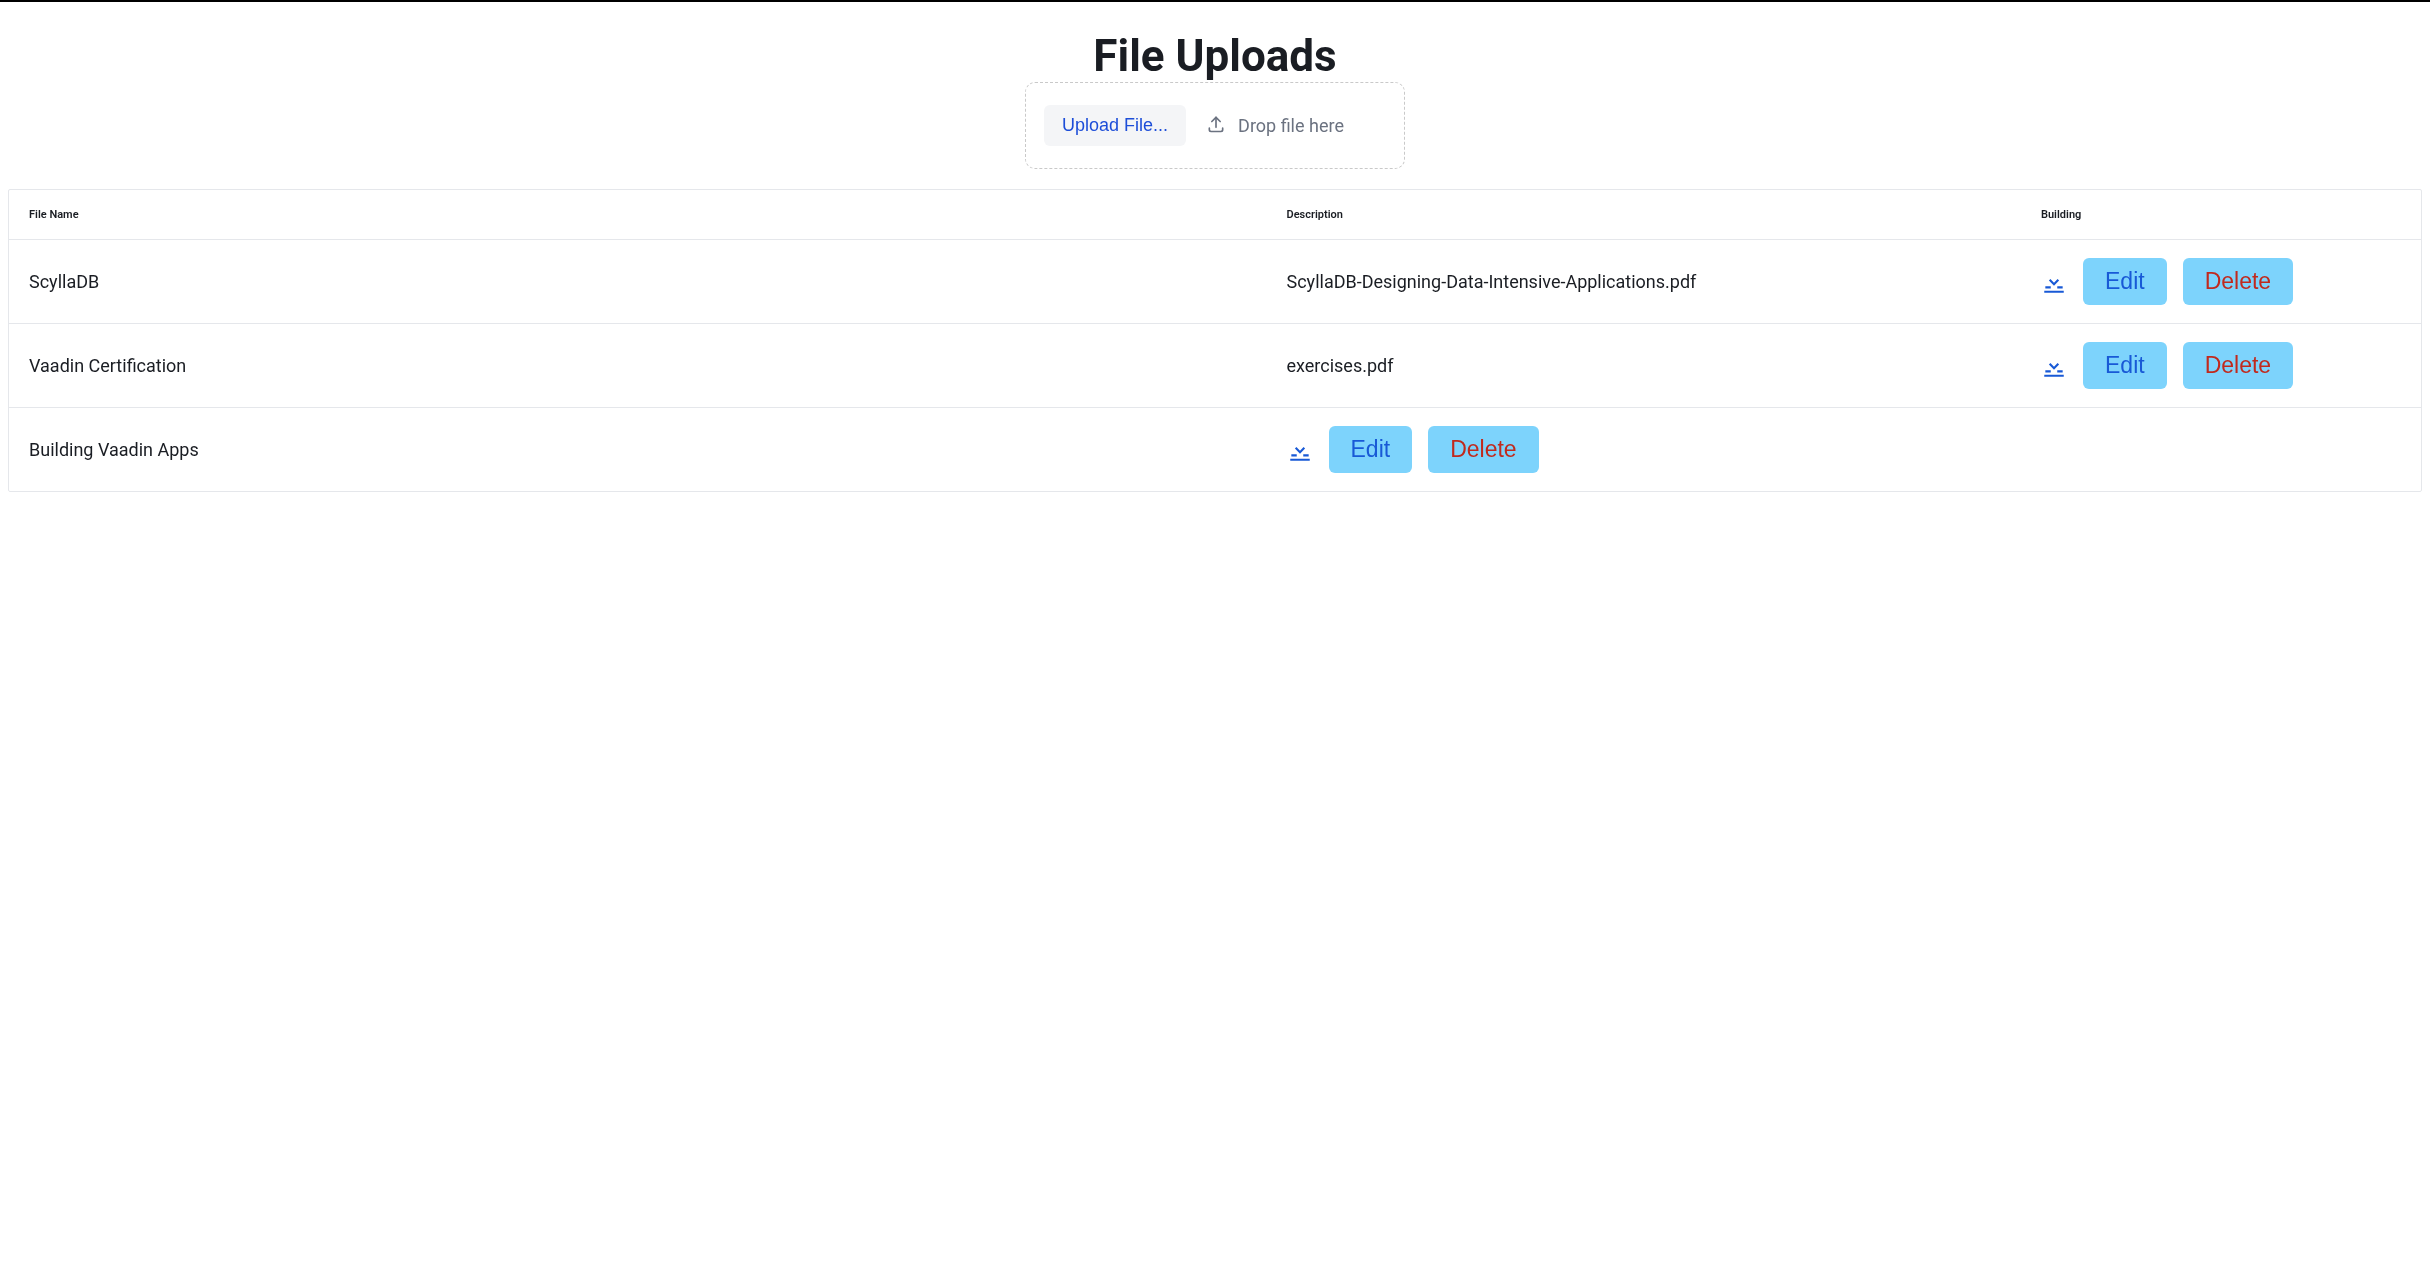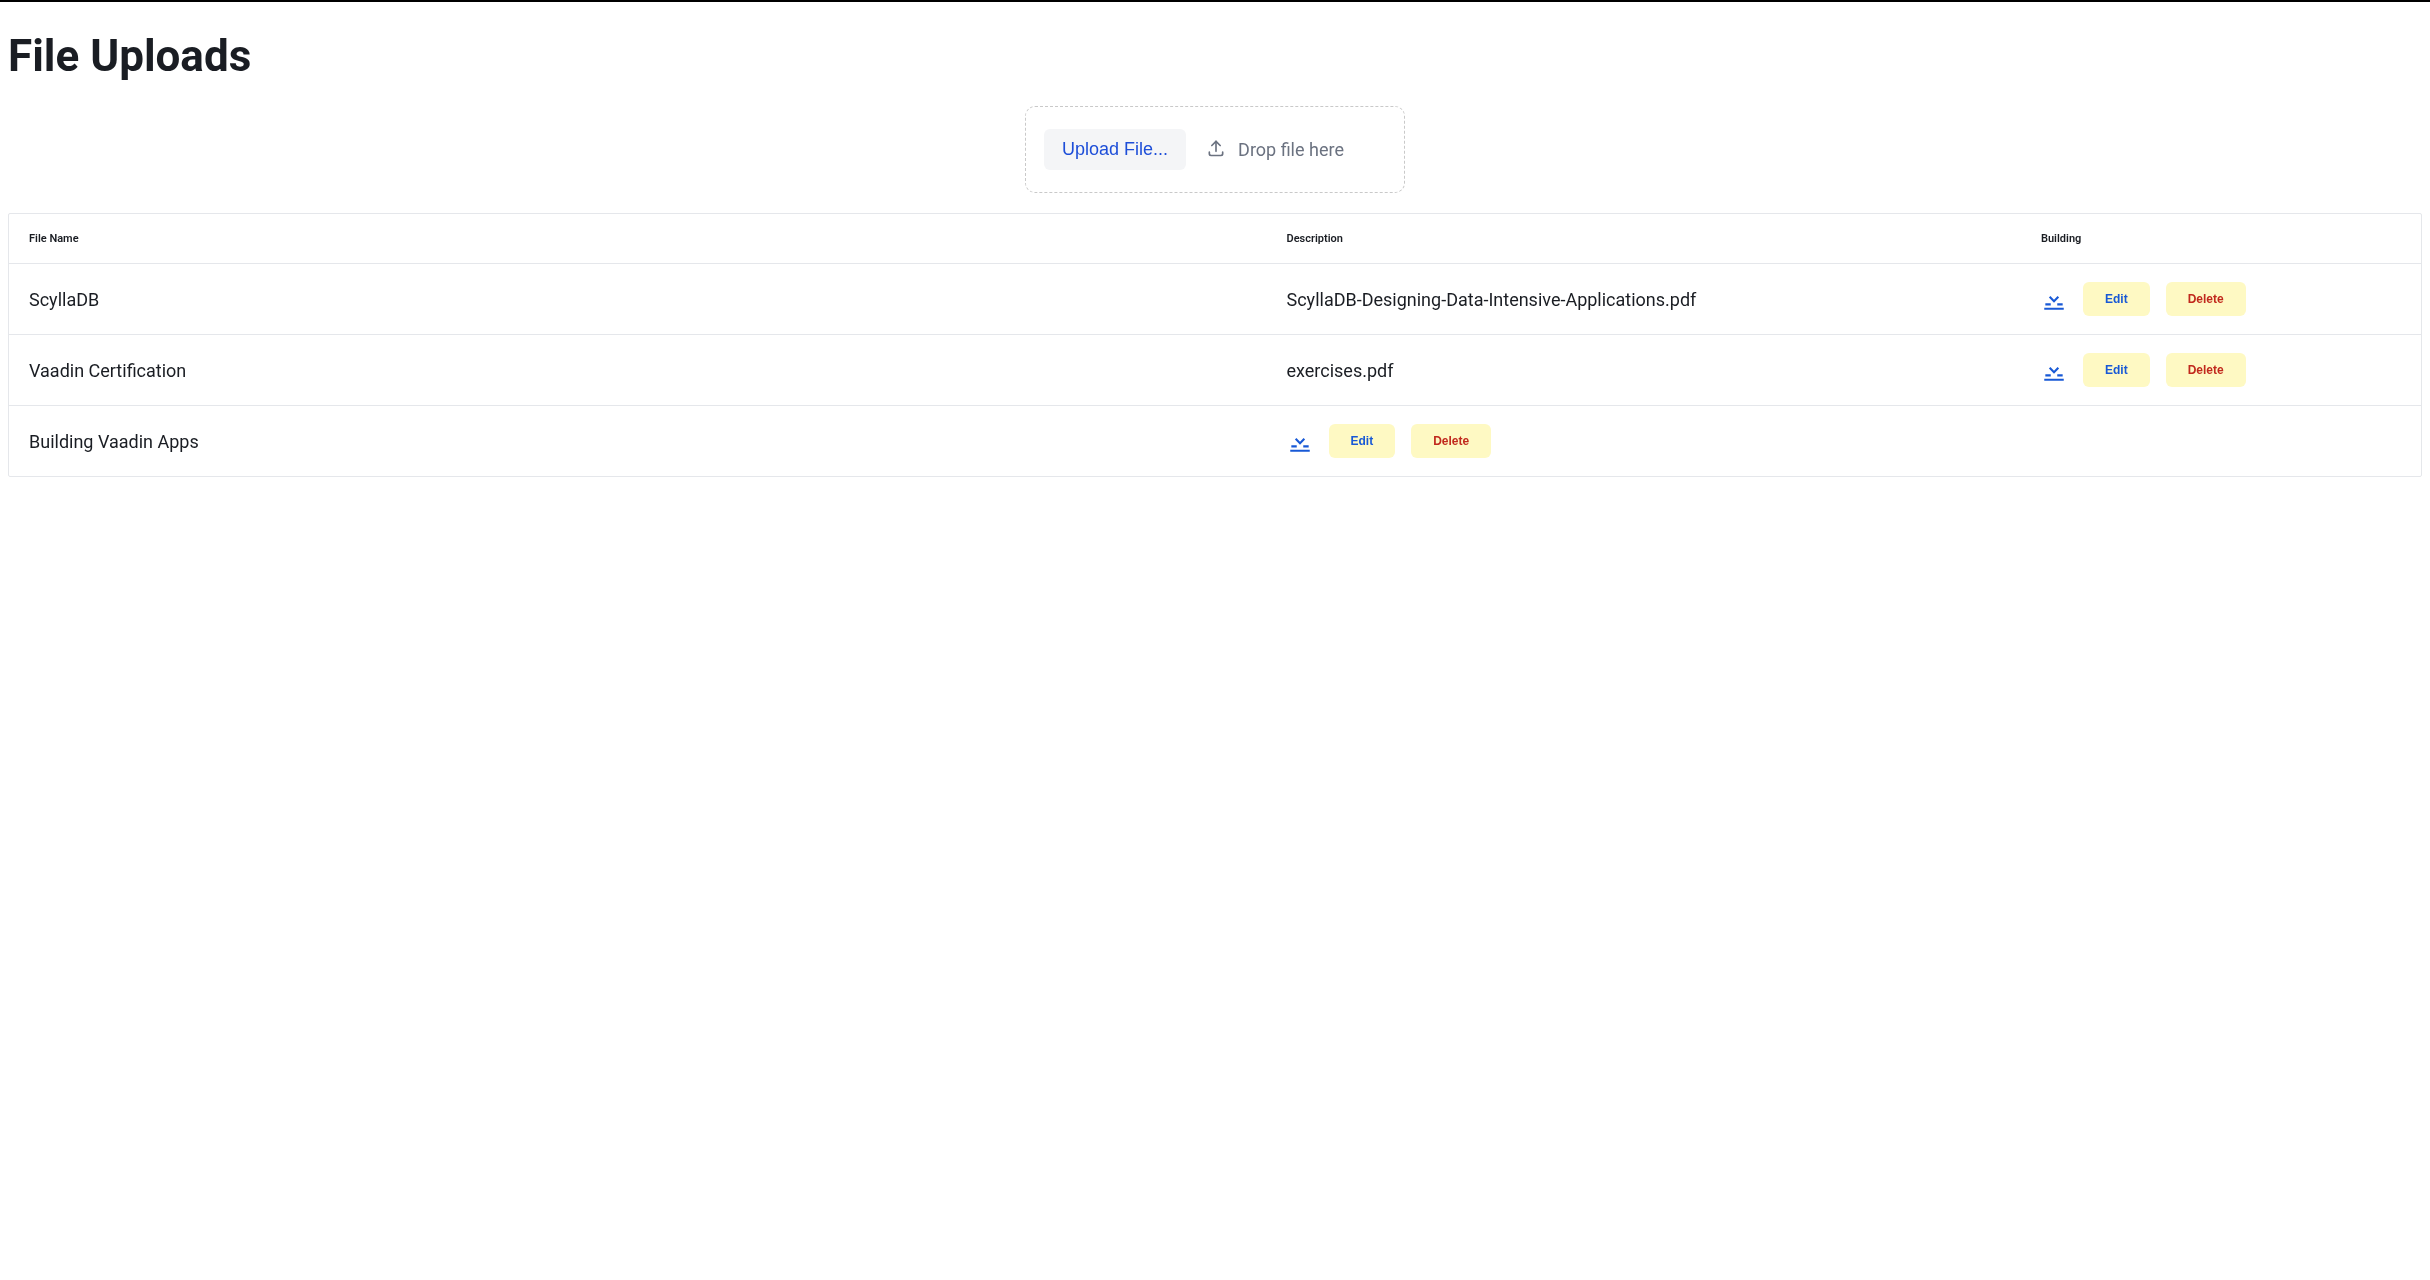--- a/index.html
+++ b/index.html
@@ -12,25 +12,24 @@
     background: #fff;
     color: #1a1d23;
     border-top: 2px solid #000;
     width: 100%;
   }
   .container {
     width: 100%;
     padding: 0 8px;
   }
   h1.title {
-    text-align: left;
+    text-align: center;
     font-size: 44px;
     font-weight: 700;
     margin-top: 28px;
-    margin-bottom: 24px;
     color: #1a1d23;
   }
   .upload-zone {
     width: 380px;
     margin: 0 auto 20px auto;
     border: 1px dashed #c9c9c9;
     border-radius: 10px;
     padding: 22px 18px;
     display: flex;
     align-items: center;
@@ -96,26 +95,26 @@
     cursor: pointer;
     display: inline-flex;
     align-items: center;
   }
   .download-icon svg {
     width: 26px;
     height: 26px;
     fill: #1859d6;
   }
   .btn {
-    background: #fef9c3;
+    background: #7dd3fc;
     border: none;
     border-radius: 6px;
     padding: 10px 22px;
-    font-size: 12px;
-    font-weight: 700;
+    font-size: 23px;
+    font-weight: 400;
     cursor: pointer;
   }
   .btn-edit {
     color: #1859d6;
   }
   .btn-delete {
     color: #c1291d;
   }
 </style>
 </head>

